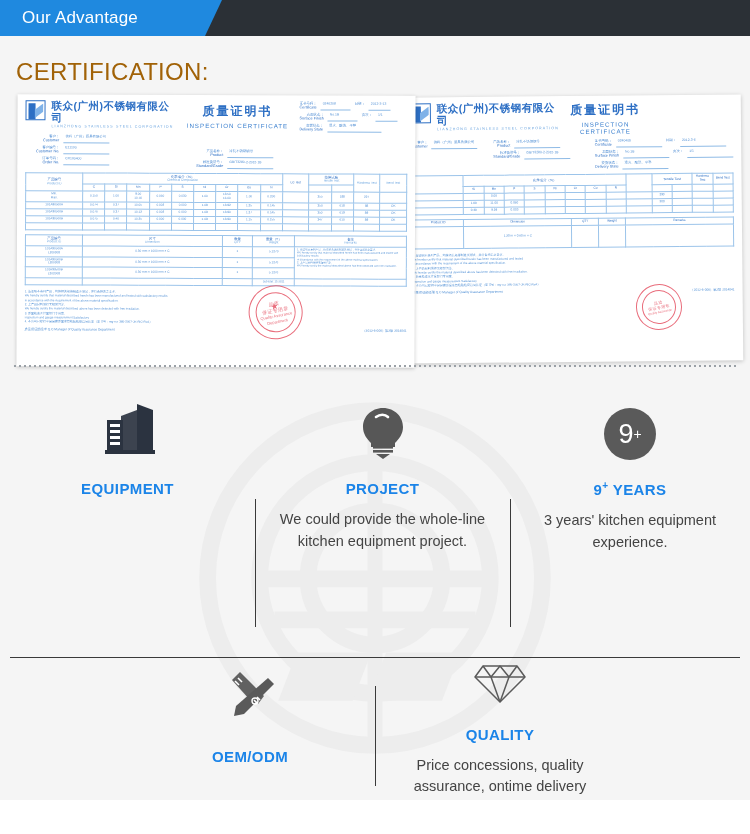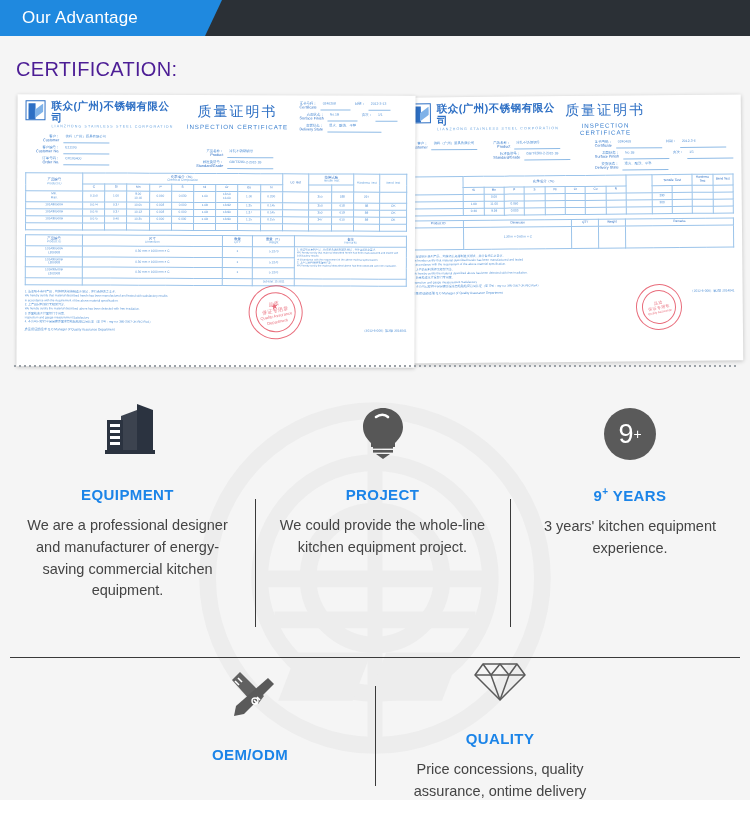--- a/index.html
+++ b/index.html
@@ -28,21 +28,21 @@
   }
 
   
   .body-area {
     position: relative; width: 750px; height: 764px;
     background: #f5f5f5;
   }
 
   .cert-title {
     position: absolute; left: 16px; top: 22px;
-    font-size: 20px; color: #4c1d95; letter-spacing: .3px;
+    font-size: 24px; color: #a16207; letter-spacing: .3px;
   }
 
   
   .certs { position: absolute; left: 0; top: 56px; width: 750px; height: 280px; }
 
   .cert {
     position: absolute; background: #ffffff; overflow: hidden;
     box-shadow: 0 1px 4px rgba(0,0,0,.22);
   }
   .cert-back {
@@ -73,21 +73,21 @@
   }
   .c-cn {
     font-size: 10.5px; color: #2d6fc4; font-weight: bold;
     letter-spacing: .5px; line-height: 1.1;
   }
   .c-en {
     font-size: 3.6px; color: #6aa4df; letter-spacing: 1.1px;
     margin-top: 1px; white-space: nowrap;
   }
   .c-title-cn {
-    font-size: 14px; color: #2d6fc4; font-weight: normal; letter-spacing: 2px;
+    font-size: 12px; color: #2d6fc4; font-weight: bold; letter-spacing: 2px;
   }
   .c-title-en {
     font-size: 6.2px; color: #3d81cf; letter-spacing: 1px; margin-top: 2px;
   }
 
   .c-meta-row { display: flex; font-size: 3.4px; line-height: 1.25; gap: 4px; }
   .c-lbl { color: #3d81cf; text-align: right; white-space: nowrap; }
   .c-lbl b { display: block; font-weight: normal; color: #2d6fc4; font-size: 3.8px; }
   .c-val {
     color: #4e8ed4; border-bottom: .5px solid #8fbbe6;
@@ -158,35 +158,35 @@
     background: #3a3a3a;
   }
 
   .fcell {
     position: relative; display: flex; flex-direction: column;
     align-items: center; padding: 0 12px; text-align: center;
   }
   .fcell.c1 { width: 255px; }
   .fcell.c2 { width: 255px; text-align: center; }
   .fcell.c3 { width: 240px; }
-  .fcell.b1 { width: 250px; }
+  .fcell.b1 { width: 250px; gap: 8px; }
   .fcell.b2 { width: 250px; }
 
   .vsep {
     position: absolute; width: 1px; background: #3a3a3a;
   }
   .vsep-a { left: 255px; top: 113px; width: 1px; height: 128px; }
   .vsep-b { left: 510px; top: 113px; width: 1px; height: 128px; }
   .vsep-c { left: 375px; top: 300px; width: 1px; height: 100px; }
 
   .ficon { height: 74px; display: flex; align-items: flex-end; justify-content: center; }
   .ficon.row2 { height: 62px; }
 
   .ftitle {
-    margin-top: 26px; color: #1b84e8; font-size: 15px;
+    margin-top: 20px; color: #1b84e8; font-size: 15px;
     font-weight: bold; letter-spacing: .4px;
   }
   .ftitle sup { font-size: 10px; }
   .fdesc {
     margin-top: 12px; color: #444444; font-size: 14.5px; line-height: 1.5;
     max-width: 215px;
   }
   .fcell.c3 .fdesc { max-width: 225px; }
   .fcell.b2 .fdesc { max-width: 230px; }
 
@@ -697,21 +697,20 @@
               </g>
               <g fill="#ffffff">
                 <rect x="13" y="22" width="10" height="3"></rect>
                 <rect x="13" y="28" width="10" height="3"></rect>
                 <rect x="13" y="34" width="10" height="3"></rect>
                 <rect x="13" y="40" width="10" height="3"></rect>
               </g>
             </svg>
           </div>
           <div class="ftitle">EQUIPMENT</div>
-          <div class="fdesc">We are a professional designer and manufacturer of energy-saving commercial kitchen equipment.</div>
         </div>
 
         <div class="fcell c2">
           <div class="ficon">
             <svg width="50" height="58" viewBox="0 0 50 58">
               <path d="M25 6 C13 6 5 15 5 25 C5 32 9 37 13 41 L13 45 L37 45 L37 41 C41 37 45 32 45 25 C45 15 37 6 25 6 Z" fill="#575757"></path>
               <path d="M18 15 C22 12 27 12 30 15" stroke="#ffffff" stroke-width="2.6" fill="none" stroke-linecap="round"></path>
               <rect x="15" y="44" width="20" height="2.6" fill="#575757"></rect>
               <rect x="15" y="48" width="20" height="2.6" fill="#575757"></rect>
               <path d="M18 52 L32 52 L25 57 Z" fill="#575757"></path>

